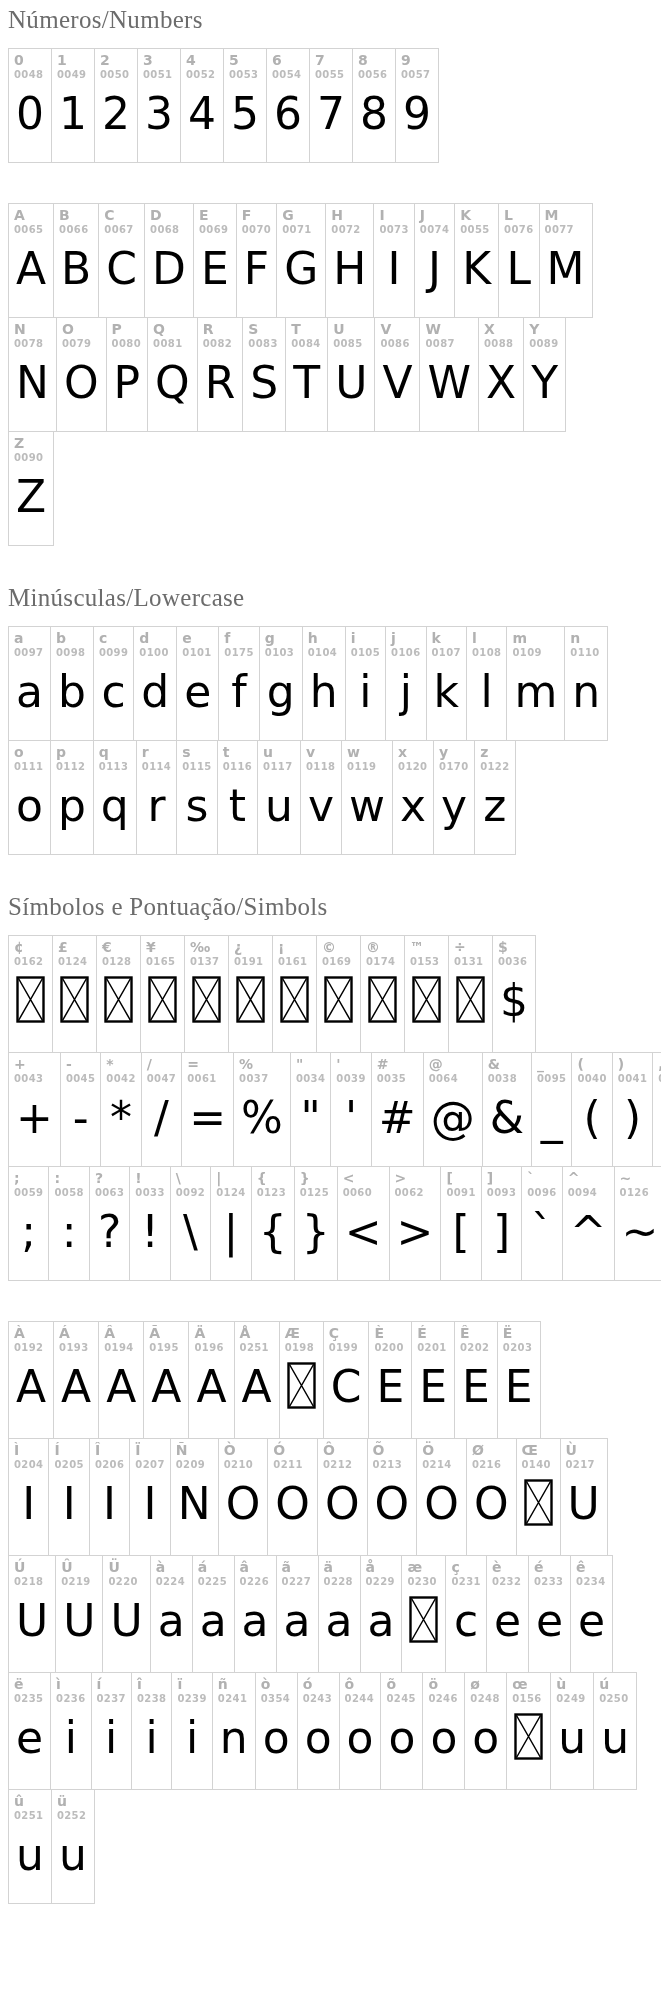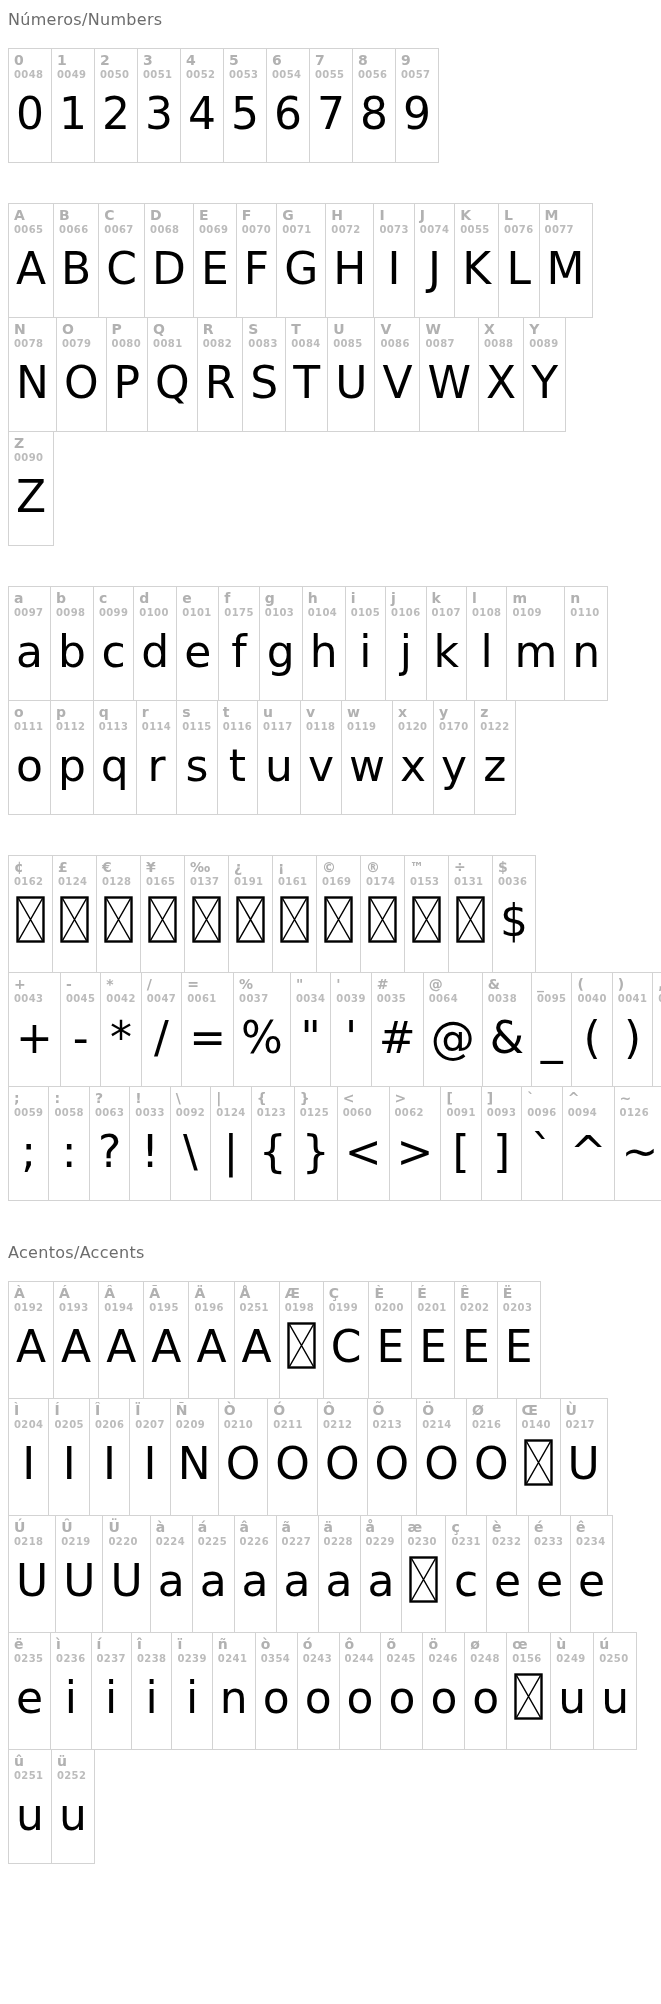--- a/index.html
+++ b/index.html
@@ -9,26 +9,27 @@
   }
   body {
     padding: 8px;
     width: 645px;
     font-family: "DejaVu Sans", sans-serif;
     -webkit-font-smoothing: antialiased;
   }
   .section { margin: 0; }
   .section + .section { margin-top: 40px; }
   .section-title {
-    font-size: 16px;
+    font-size: 25px;
     font-weight: normal;
     line-height: 24px;
     color: #6c6c6c;
     letter-spacing: 0.3px;
     margin: 0 0 16px 0;
+    font-family: Liberation Serif, serif;
   }
   table.grid {
     border-collapse: collapse;
     table-layout: auto;
   }
   table.grid + table.grid { margin-top: -1px; }
   td.cell {
     border: 1px solid #d3d3d3;
     vertical-align: top;
     padding: 3px 5px 0 5px;
@@ -347,20 +348,21 @@
     <span class="glyph-char">Z</span>
   </div>
 </td>
             </tr>
           </tbody>
         </table>
       </div>
   </section>
 
   <section class="section">
+    <h2 class="section-title">Minúsculas/Lowercase</h2>
     <div class="section-rows">
         <table class="grid">
           <tbody>
             <tr>
               <td class="cell">
   <div class="cell-char">a</div>
   <div class="cell-code">0097</div>
   <div class="cell-glyph">
     <span class="glyph-char">a</span>
   </div>
@@ -537,385 +539,385 @@
   <div class="cell-code">0170</div>
   <div class="cell-glyph">
     <span class="glyph-char">y</span>
   </div>
 </td>
               <td class="cell">
   <div class="cell-char">z</div>
   <div class="cell-code">0122</div>
   <div class="cell-glyph">
     <span class="glyph-char">z</span>
+  </div>
+</td>
+            </tr>
+          </tbody>
+        </table>
+      </div>
+  </section>
+
+  <section class="section">
+    <h2 class="section-title">Símbolos e Pontuação/Simbols</h2>
+    <div class="section-rows">
+        <table class="grid">
+          <tbody>
+            <tr>
+              <td class="cell">
+  <div class="cell-char">¢</div>
+  <div class="cell-code">0162</div>
+  <div class="cell-glyph missing">
+    <svg class="notdef" width="29" height="47" viewBox="0 0 29 47" aria-hidden="true">
+      <rect x="1.5" y="1.5" width="26" height="44" fill="none" stroke="#000000" stroke-width="2.4"></rect>
+      <path d="M2.5 2.5 L26.5 44.5 M26.5 2.5 L2.5 44.5" stroke="#000000" stroke-width="1.5" fill="none"></path>
+    </svg>
+  </div>
+</td>
+              <td class="cell">
+  <div class="cell-char">£</div>
+  <div class="cell-code">0124</div>
+  <div class="cell-glyph missing">
+    <svg class="notdef" width="29" height="47" viewBox="0 0 29 47" aria-hidden="true">
+      <rect x="1.5" y="1.5" width="26" height="44" fill="none" stroke="#000000" stroke-width="2.4"></rect>
+      <path d="M2.5 2.5 L26.5 44.5 M26.5 2.5 L2.5 44.5" stroke="#000000" stroke-width="1.5" fill="none"></path>
+    </svg>
+  </div>
+</td>
+              <td class="cell">
+  <div class="cell-char">€</div>
+  <div class="cell-code">0128</div>
+  <div class="cell-glyph missing">
+    <svg class="notdef" width="29" height="47" viewBox="0 0 29 47" aria-hidden="true">
+      <rect x="1.5" y="1.5" width="26" height="44" fill="none" stroke="#000000" stroke-width="2.4"></rect>
+      <path d="M2.5 2.5 L26.5 44.5 M26.5 2.5 L2.5 44.5" stroke="#000000" stroke-width="1.5" fill="none"></path>
+    </svg>
+  </div>
+</td>
+              <td class="cell">
+  <div class="cell-char">¥</div>
+  <div class="cell-code">0165</div>
+  <div class="cell-glyph missing">
+    <svg class="notdef" width="29" height="47" viewBox="0 0 29 47" aria-hidden="true">
+      <rect x="1.5" y="1.5" width="26" height="44" fill="none" stroke="#000000" stroke-width="2.4"></rect>
+      <path d="M2.5 2.5 L26.5 44.5 M26.5 2.5 L2.5 44.5" stroke="#000000" stroke-width="1.5" fill="none"></path>
+    </svg>
+  </div>
+</td>
+              <td class="cell">
+  <div class="cell-char">‰</div>
+  <div class="cell-code">0137</div>
+  <div class="cell-glyph missing">
+    <svg class="notdef" width="29" height="47" viewBox="0 0 29 47" aria-hidden="true">
+      <rect x="1.5" y="1.5" width="26" height="44" fill="none" stroke="#000000" stroke-width="2.4"></rect>
+      <path d="M2.5 2.5 L26.5 44.5 M26.5 2.5 L2.5 44.5" stroke="#000000" stroke-width="1.5" fill="none"></path>
+    </svg>
+  </div>
+</td>
+              <td class="cell">
+  <div class="cell-char">¿</div>
+  <div class="cell-code">0191</div>
+  <div class="cell-glyph missing">
+    <svg class="notdef" width="29" height="47" viewBox="0 0 29 47" aria-hidden="true">
+      <rect x="1.5" y="1.5" width="26" height="44" fill="none" stroke="#000000" stroke-width="2.4"></rect>
+      <path d="M2.5 2.5 L26.5 44.5 M26.5 2.5 L2.5 44.5" stroke="#000000" stroke-width="1.5" fill="none"></path>
+    </svg>
+  </div>
+</td>
+              <td class="cell">
+  <div class="cell-char">¡</div>
+  <div class="cell-code">0161</div>
+  <div class="cell-glyph missing">
+    <svg class="notdef" width="29" height="47" viewBox="0 0 29 47" aria-hidden="true">
+      <rect x="1.5" y="1.5" width="26" height="44" fill="none" stroke="#000000" stroke-width="2.4"></rect>
+      <path d="M2.5 2.5 L26.5 44.5 M26.5 2.5 L2.5 44.5" stroke="#000000" stroke-width="1.5" fill="none"></path>
+    </svg>
+  </div>
+</td>
+              <td class="cell">
+  <div class="cell-char">©</div>
+  <div class="cell-code">0169</div>
+  <div class="cell-glyph missing">
+    <svg class="notdef" width="29" height="47" viewBox="0 0 29 47" aria-hidden="true">
+      <rect x="1.5" y="1.5" width="26" height="44" fill="none" stroke="#000000" stroke-width="2.4"></rect>
+      <path d="M2.5 2.5 L26.5 44.5 M26.5 2.5 L2.5 44.5" stroke="#000000" stroke-width="1.5" fill="none"></path>
+    </svg>
+  </div>
+</td>
+              <td class="cell">
+  <div class="cell-char">®</div>
+  <div class="cell-code">0174</div>
+  <div class="cell-glyph missing">
+    <svg class="notdef" width="29" height="47" viewBox="0 0 29 47" aria-hidden="true">
+      <rect x="1.5" y="1.5" width="26" height="44" fill="none" stroke="#000000" stroke-width="2.4"></rect>
+      <path d="M2.5 2.5 L26.5 44.5 M26.5 2.5 L2.5 44.5" stroke="#000000" stroke-width="1.5" fill="none"></path>
+    </svg>
+  </div>
+</td>
+              <td class="cell">
+  <div class="cell-char">™</div>
+  <div class="cell-code">0153</div>
+  <div class="cell-glyph missing">
+    <svg class="notdef" width="29" height="47" viewBox="0 0 29 47" aria-hidden="true">
+      <rect x="1.5" y="1.5" width="26" height="44" fill="none" stroke="#000000" stroke-width="2.4"></rect>
+      <path d="M2.5 2.5 L26.5 44.5 M26.5 2.5 L2.5 44.5" stroke="#000000" stroke-width="1.5" fill="none"></path>
+    </svg>
+  </div>
+</td>
+              <td class="cell">
+  <div class="cell-char">÷</div>
+  <div class="cell-code">0131</div>
+  <div class="cell-glyph missing">
+    <svg class="notdef" width="29" height="47" viewBox="0 0 29 47" aria-hidden="true">
+      <rect x="1.5" y="1.5" width="26" height="44" fill="none" stroke="#000000" stroke-width="2.4"></rect>
+      <path d="M2.5 2.5 L26.5 44.5 M26.5 2.5 L2.5 44.5" stroke="#000000" stroke-width="1.5" fill="none"></path>
+    </svg>
+  </div>
+</td>
+              <td class="cell">
+  <div class="cell-char">$</div>
+  <div class="cell-code">0036</div>
+  <div class="cell-glyph">
+    <span class="glyph-char">$</span>
+  </div>
+</td>
+            </tr>
+          </tbody>
+        </table>
+        <table class="grid">
+          <tbody>
+            <tr>
+              <td class="cell">
+  <div class="cell-char">+</div>
+  <div class="cell-code">0043</div>
+  <div class="cell-glyph">
+    <span class="glyph-char">+</span>
+  </div>
+</td>
+              <td class="cell">
+  <div class="cell-char">-</div>
+  <div class="cell-code">0045</div>
+  <div class="cell-glyph">
+    <span class="glyph-char">-</span>
+  </div>
+</td>
+              <td class="cell">
+  <div class="cell-char">*</div>
+  <div class="cell-code">0042</div>
+  <div class="cell-glyph">
+    <span class="glyph-char">*</span>
+  </div>
+</td>
+              <td class="cell">
+  <div class="cell-char">/</div>
+  <div class="cell-code">0047</div>
+  <div class="cell-glyph">
+    <span class="glyph-char">/</span>
+  </div>
+</td>
+              <td class="cell">
+  <div class="cell-char">=</div>
+  <div class="cell-code">0061</div>
+  <div class="cell-glyph">
+    <span class="glyph-char">=</span>
+  </div>
+</td>
+              <td class="cell">
+  <div class="cell-char">%</div>
+  <div class="cell-code">0037</div>
+  <div class="cell-glyph">
+    <span class="glyph-char">%</span>
+  </div>
+</td>
+              <td class="cell">
+  <div class="cell-char">"</div>
+  <div class="cell-code">0034</div>
+  <div class="cell-glyph">
+    <span class="glyph-char">"</span>
+  </div>
+</td>
+              <td class="cell">
+  <div class="cell-char">'</div>
+  <div class="cell-code">0039</div>
+  <div class="cell-glyph">
+    <span class="glyph-char">'</span>
+  </div>
+</td>
+              <td class="cell">
+  <div class="cell-char">#</div>
+  <div class="cell-code">0035</div>
+  <div class="cell-glyph">
+    <span class="glyph-char">#</span>
+  </div>
+</td>
+              <td class="cell">
+  <div class="cell-char">@</div>
+  <div class="cell-code">0064</div>
+  <div class="cell-glyph">
+    <span class="glyph-char">@</span>
+  </div>
+</td>
+              <td class="cell">
+  <div class="cell-char">&amp;</div>
+  <div class="cell-code">0038</div>
+  <div class="cell-glyph">
+    <span class="glyph-char">&amp;</span>
+  </div>
+</td>
+              <td class="cell">
+  <div class="cell-char">_</div>
+  <div class="cell-code">0095</div>
+  <div class="cell-glyph">
+    <span class="glyph-char">_</span>
+  </div>
+</td>
+              <td class="cell">
+  <div class="cell-char">(</div>
+  <div class="cell-code">0040</div>
+  <div class="cell-glyph">
+    <span class="glyph-char">(</span>
+  </div>
+</td>
+              <td class="cell">
+  <div class="cell-char">)</div>
+  <div class="cell-code">0041</div>
+  <div class="cell-glyph">
+    <span class="glyph-char">)</span>
+  </div>
+</td>
+              <td class="cell">
+  <div class="cell-char">,</div>
+  <div class="cell-code">0044</div>
+  <div class="cell-glyph">
+    
+  </div>
+</td>
+            </tr>
+          </tbody>
+        </table>
+        <table class="grid">
+          <tbody>
+            <tr>
+              <td class="cell">
+  <div class="cell-char">;</div>
+  <div class="cell-code">0059</div>
+  <div class="cell-glyph">
+    <span class="glyph-char">;</span>
+  </div>
+</td>
+              <td class="cell">
+  <div class="cell-char">:</div>
+  <div class="cell-code">0058</div>
+  <div class="cell-glyph">
+    <span class="glyph-char">:</span>
+  </div>
+</td>
+              <td class="cell">
+  <div class="cell-char">?</div>
+  <div class="cell-code">0063</div>
+  <div class="cell-glyph">
+    <span class="glyph-char">?</span>
+  </div>
+</td>
+              <td class="cell">
+  <div class="cell-char">!</div>
+  <div class="cell-code">0033</div>
+  <div class="cell-glyph">
+    <span class="glyph-char">!</span>
+  </div>
+</td>
+              <td class="cell">
+  <div class="cell-char">\</div>
+  <div class="cell-code">0092</div>
+  <div class="cell-glyph">
+    <span class="glyph-char">\</span>
+  </div>
+</td>
+              <td class="cell">
+  <div class="cell-char">|</div>
+  <div class="cell-code">0124</div>
+  <div class="cell-glyph">
+    <span class="glyph-char">|</span>
+  </div>
+</td>
+              <td class="cell">
+  <div class="cell-char">{</div>
+  <div class="cell-code">0123</div>
+  <div class="cell-glyph">
+    <span class="glyph-char">{</span>
+  </div>
+</td>
+              <td class="cell">
+  <div class="cell-char">}</div>
+  <div class="cell-code">0125</div>
+  <div class="cell-glyph">
+    <span class="glyph-char">}</span>
+  </div>
+</td>
+              <td class="cell">
+  <div class="cell-char">&lt;</div>
+  <div class="cell-code">0060</div>
+  <div class="cell-glyph">
+    <span class="glyph-char">&lt;</span>
+  </div>
+</td>
+              <td class="cell">
+  <div class="cell-char">&gt;</div>
+  <div class="cell-code">0062</div>
+  <div class="cell-glyph">
+    <span class="glyph-char">&gt;</span>
+  </div>
+</td>
+              <td class="cell">
+  <div class="cell-char">[</div>
+  <div class="cell-code">0091</div>
+  <div class="cell-glyph">
+    <span class="glyph-char">[</span>
+  </div>
+</td>
+              <td class="cell">
+  <div class="cell-char">]</div>
+  <div class="cell-code">0093</div>
+  <div class="cell-glyph">
+    <span class="glyph-char">]</span>
+  </div>
+</td>
+              <td class="cell">
+  <div class="cell-char">`</div>
+  <div class="cell-code">0096</div>
+  <div class="cell-glyph">
+    <span class="glyph-char">`</span>
+  </div>
+</td>
+              <td class="cell">
+  <div class="cell-char">^</div>
+  <div class="cell-code">0094</div>
+  <div class="cell-glyph">
+    <span class="glyph-char">^</span>
+  </div>
+</td>
+              <td class="cell">
+  <div class="cell-char">~</div>
+  <div class="cell-code">0126</div>
+  <div class="cell-glyph">
+    <span class="glyph-char">~</span>
   </div>
 </td>
             </tr>
           </tbody>
         </table>
       </div>
   </section>
 
   <section class="section">
     <div class="section-rows">
         <table class="grid">
           <tbody>
             <tr>
               <td class="cell">
-  <div class="cell-char">¢</div>
-  <div class="cell-code">0162</div>
-  <div class="cell-glyph missing">
-    <svg class="notdef" width="29" height="47" viewBox="0 0 29 47" aria-hidden="true">
-      <rect x="1.5" y="1.5" width="26" height="44" fill="none" stroke="#000000" stroke-width="2.4"></rect>
-      <path d="M2.5 2.5 L26.5 44.5 M26.5 2.5 L2.5 44.5" stroke="#000000" stroke-width="1.5" fill="none"></path>
-    </svg>
-  </div>
-</td>
-              <td class="cell">
-  <div class="cell-char">£</div>
-  <div class="cell-code">0124</div>
-  <div class="cell-glyph missing">
-    <svg class="notdef" width="29" height="47" viewBox="0 0 29 47" aria-hidden="true">
-      <rect x="1.5" y="1.5" width="26" height="44" fill="none" stroke="#000000" stroke-width="2.4"></rect>
-      <path d="M2.5 2.5 L26.5 44.5 M26.5 2.5 L2.5 44.5" stroke="#000000" stroke-width="1.5" fill="none"></path>
-    </svg>
-  </div>
-</td>
-              <td class="cell">
-  <div class="cell-char">€</div>
-  <div class="cell-code">0128</div>
-  <div class="cell-glyph missing">
-    <svg class="notdef" width="29" height="47" viewBox="0 0 29 47" aria-hidden="true">
-      <rect x="1.5" y="1.5" width="26" height="44" fill="none" stroke="#000000" stroke-width="2.4"></rect>
-      <path d="M2.5 2.5 L26.5 44.5 M26.5 2.5 L2.5 44.5" stroke="#000000" stroke-width="1.5" fill="none"></path>
-    </svg>
-  </div>
-</td>
-              <td class="cell">
-  <div class="cell-char">¥</div>
-  <div class="cell-code">0165</div>
-  <div class="cell-glyph missing">
-    <svg class="notdef" width="29" height="47" viewBox="0 0 29 47" aria-hidden="true">
-      <rect x="1.5" y="1.5" width="26" height="44" fill="none" stroke="#000000" stroke-width="2.4"></rect>
-      <path d="M2.5 2.5 L26.5 44.5 M26.5 2.5 L2.5 44.5" stroke="#000000" stroke-width="1.5" fill="none"></path>
-    </svg>
-  </div>
-</td>
-              <td class="cell">
-  <div class="cell-char">‰</div>
-  <div class="cell-code">0137</div>
-  <div class="cell-glyph missing">
-    <svg class="notdef" width="29" height="47" viewBox="0 0 29 47" aria-hidden="true">
-      <rect x="1.5" y="1.5" width="26" height="44" fill="none" stroke="#000000" stroke-width="2.4"></rect>
-      <path d="M2.5 2.5 L26.5 44.5 M26.5 2.5 L2.5 44.5" stroke="#000000" stroke-width="1.5" fill="none"></path>
-    </svg>
-  </div>
-</td>
-              <td class="cell">
-  <div class="cell-char">¿</div>
-  <div class="cell-code">0191</div>
-  <div class="cell-glyph missing">
-    <svg class="notdef" width="29" height="47" viewBox="0 0 29 47" aria-hidden="true">
-      <rect x="1.5" y="1.5" width="26" height="44" fill="none" stroke="#000000" stroke-width="2.4"></rect>
-      <path d="M2.5 2.5 L26.5 44.5 M26.5 2.5 L2.5 44.5" stroke="#000000" stroke-width="1.5" fill="none"></path>
-    </svg>
-  </div>
-</td>
-              <td class="cell">
-  <div class="cell-char">¡</div>
-  <div class="cell-code">0161</div>
-  <div class="cell-glyph missing">
-    <svg class="notdef" width="29" height="47" viewBox="0 0 29 47" aria-hidden="true">
-      <rect x="1.5" y="1.5" width="26" height="44" fill="none" stroke="#000000" stroke-width="2.4"></rect>
-      <path d="M2.5 2.5 L26.5 44.5 M26.5 2.5 L2.5 44.5" stroke="#000000" stroke-width="1.5" fill="none"></path>
-    </svg>
-  </div>
-</td>
-              <td class="cell">
-  <div class="cell-char">©</div>
-  <div class="cell-code">0169</div>
-  <div class="cell-glyph missing">
-    <svg class="notdef" width="29" height="47" viewBox="0 0 29 47" aria-hidden="true">
-      <rect x="1.5" y="1.5" width="26" height="44" fill="none" stroke="#000000" stroke-width="2.4"></rect>
-      <path d="M2.5 2.5 L26.5 44.5 M26.5 2.5 L2.5 44.5" stroke="#000000" stroke-width="1.5" fill="none"></path>
-    </svg>
-  </div>
-</td>
-              <td class="cell">
-  <div class="cell-char">®</div>
-  <div class="cell-code">0174</div>
-  <div class="cell-glyph missing">
-    <svg class="notdef" width="29" height="47" viewBox="0 0 29 47" aria-hidden="true">
-      <rect x="1.5" y="1.5" width="26" height="44" fill="none" stroke="#000000" stroke-width="2.4"></rect>
-      <path d="M2.5 2.5 L26.5 44.5 M26.5 2.5 L2.5 44.5" stroke="#000000" stroke-width="1.5" fill="none"></path>
-    </svg>
-  </div>
-</td>
-              <td class="cell">
-  <div class="cell-char">™</div>
-  <div class="cell-code">0153</div>
-  <div class="cell-glyph missing">
-    <svg class="notdef" width="29" height="47" viewBox="0 0 29 47" aria-hidden="true">
-      <rect x="1.5" y="1.5" width="26" height="44" fill="none" stroke="#000000" stroke-width="2.4"></rect>
-      <path d="M2.5 2.5 L26.5 44.5 M26.5 2.5 L2.5 44.5" stroke="#000000" stroke-width="1.5" fill="none"></path>
-    </svg>
-  </div>
-</td>
-              <td class="cell">
-  <div class="cell-char">÷</div>
-  <div class="cell-code">0131</div>
-  <div class="cell-glyph missing">
-    <svg class="notdef" width="29" height="47" viewBox="0 0 29 47" aria-hidden="true">
-      <rect x="1.5" y="1.5" width="26" height="44" fill="none" stroke="#000000" stroke-width="2.4"></rect>
-      <path d="M2.5 2.5 L26.5 44.5 M26.5 2.5 L2.5 44.5" stroke="#000000" stroke-width="1.5" fill="none"></path>
-    </svg>
-  </div>
-</td>
-              <td class="cell">
-  <div class="cell-char">$</div>
-  <div class="cell-code">0036</div>
-  <div class="cell-glyph">
-    <span class="glyph-char">$</span>
-  </div>
-</td>
-            </tr>
-          </tbody>
-        </table>
-        <table class="grid">
-          <tbody>
-            <tr>
-              <td class="cell">
-  <div class="cell-char">+</div>
-  <div class="cell-code">0043</div>
-  <div class="cell-glyph">
-    <span class="glyph-char">+</span>
-  </div>
-</td>
-              <td class="cell">
-  <div class="cell-char">-</div>
-  <div class="cell-code">0045</div>
-  <div class="cell-glyph">
-    <span class="glyph-char">-</span>
-  </div>
-</td>
-              <td class="cell">
-  <div class="cell-char">*</div>
-  <div class="cell-code">0042</div>
-  <div class="cell-glyph">
-    <span class="glyph-char">*</span>
-  </div>
-</td>
-              <td class="cell">
-  <div class="cell-char">/</div>
-  <div class="cell-code">0047</div>
-  <div class="cell-glyph">
-    <span class="glyph-char">/</span>
-  </div>
-</td>
-              <td class="cell">
-  <div class="cell-char">=</div>
-  <div class="cell-code">0061</div>
-  <div class="cell-glyph">
-    <span class="glyph-char">=</span>
-  </div>
-</td>
-              <td class="cell">
-  <div class="cell-char">%</div>
-  <div class="cell-code">0037</div>
-  <div class="cell-glyph">
-    <span class="glyph-char">%</span>
-  </div>
-</td>
-              <td class="cell">
-  <div class="cell-char">"</div>
-  <div class="cell-code">0034</div>
-  <div class="cell-glyph">
-    <span class="glyph-char">"</span>
-  </div>
-</td>
-              <td class="cell">
-  <div class="cell-char">'</div>
-  <div class="cell-code">0039</div>
-  <div class="cell-glyph">
-    <span class="glyph-char">'</span>
-  </div>
-</td>
-              <td class="cell">
-  <div class="cell-char">#</div>
-  <div class="cell-code">0035</div>
-  <div class="cell-glyph">
-    <span class="glyph-char">#</span>
-  </div>
-</td>
-              <td class="cell">
-  <div class="cell-char">@</div>
-  <div class="cell-code">0064</div>
-  <div class="cell-glyph">
-    <span class="glyph-char">@</span>
-  </div>
-</td>
-              <td class="cell">
-  <div class="cell-char">&amp;</div>
-  <div class="cell-code">0038</div>
-  <div class="cell-glyph">
-    <span class="glyph-char">&amp;</span>
-  </div>
-</td>
-              <td class="cell">
-  <div class="cell-char">_</div>
-  <div class="cell-code">0095</div>
-  <div class="cell-glyph">
-    <span class="glyph-char">_</span>
-  </div>
-</td>
-              <td class="cell">
-  <div class="cell-char">(</div>
-  <div class="cell-code">0040</div>
-  <div class="cell-glyph">
-    <span class="glyph-char">(</span>
-  </div>
-</td>
-              <td class="cell">
-  <div class="cell-char">)</div>
-  <div class="cell-code">0041</div>
-  <div class="cell-glyph">
-    <span class="glyph-char">)</span>
-  </div>
-</td>
-              <td class="cell">
-  <div class="cell-char">,</div>
-  <div class="cell-code">0044</div>
-  <div class="cell-glyph">
-    
-  </div>
-</td>
-            </tr>
-          </tbody>
-        </table>
-        <table class="grid">
-          <tbody>
-            <tr>
-              <td class="cell">
-  <div class="cell-char">;</div>
-  <div class="cell-code">0059</div>
-  <div class="cell-glyph">
-    <span class="glyph-char">;</span>
-  </div>
-</td>
-              <td class="cell">
-  <div class="cell-char">:</div>
-  <div class="cell-code">0058</div>
-  <div class="cell-glyph">
-    <span class="glyph-char">:</span>
-  </div>
-</td>
-              <td class="cell">
-  <div class="cell-char">?</div>
-  <div class="cell-code">0063</div>
-  <div class="cell-glyph">
-    <span class="glyph-char">?</span>
-  </div>
-</td>
-              <td class="cell">
-  <div class="cell-char">!</div>
-  <div class="cell-code">0033</div>
-  <div class="cell-glyph">
-    <span class="glyph-char">!</span>
-  </div>
-</td>
-              <td class="cell">
-  <div class="cell-char">\</div>
-  <div class="cell-code">0092</div>
-  <div class="cell-glyph">
-    <span class="glyph-char">\</span>
-  </div>
-</td>
-              <td class="cell">
-  <div class="cell-char">|</div>
-  <div class="cell-code">0124</div>
-  <div class="cell-glyph">
-    <span class="glyph-char">|</span>
-  </div>
-</td>
-              <td class="cell">
-  <div class="cell-char">{</div>
-  <div class="cell-code">0123</div>
-  <div class="cell-glyph">
-    <span class="glyph-char">{</span>
-  </div>
-</td>
-              <td class="cell">
-  <div class="cell-char">}</div>
-  <div class="cell-code">0125</div>
-  <div class="cell-glyph">
-    <span class="glyph-char">}</span>
-  </div>
-</td>
-              <td class="cell">
-  <div class="cell-char">&lt;</div>
-  <div class="cell-code">0060</div>
-  <div class="cell-glyph">
-    <span class="glyph-char">&lt;</span>
-  </div>
-</td>
-              <td class="cell">
-  <div class="cell-char">&gt;</div>
-  <div class="cell-code">0062</div>
-  <div class="cell-glyph">
-    <span class="glyph-char">&gt;</span>
-  </div>
-</td>
-              <td class="cell">
-  <div class="cell-char">[</div>
-  <div class="cell-code">0091</div>
-  <div class="cell-glyph">
-    <span class="glyph-char">[</span>
-  </div>
-</td>
-              <td class="cell">
-  <div class="cell-char">]</div>
-  <div class="cell-code">0093</div>
-  <div class="cell-glyph">
-    <span class="glyph-char">]</span>
-  </div>
-</td>
-              <td class="cell">
-  <div class="cell-char">`</div>
-  <div class="cell-code">0096</div>
-  <div class="cell-glyph">
-    <span class="glyph-char">`</span>
-  </div>
-</td>
-              <td class="cell">
-  <div class="cell-char">^</div>
-  <div class="cell-code">0094</div>
-  <div class="cell-glyph">
-    <span class="glyph-char">^</span>
-  </div>
-</td>
-              <td class="cell">
-  <div class="cell-char">~</div>
-  <div class="cell-code">0126</div>
-  <div class="cell-glyph">
-    <span class="glyph-char">~</span>
-  </div>
-</td>
-            </tr>
-          </tbody>
-        </table>
-      </div>
-  </section>
-
-  <section class="section">
-    <h2 class="section-title">Acentos/Accents</h2>
-    <div class="section-rows">
-        <table class="grid">
-          <tbody>
-            <tr>
-              <td class="cell">
   <div class="cell-char">À</div>
   <div class="cell-code">0192</div>
   <div class="cell-glyph">
     <span class="glyph-char">A</span>
   </div>
 </td>
               <td class="cell">
   <div class="cell-char">Á</div>
   <div class="cell-code">0193</div>
   <div class="cell-glyph">

